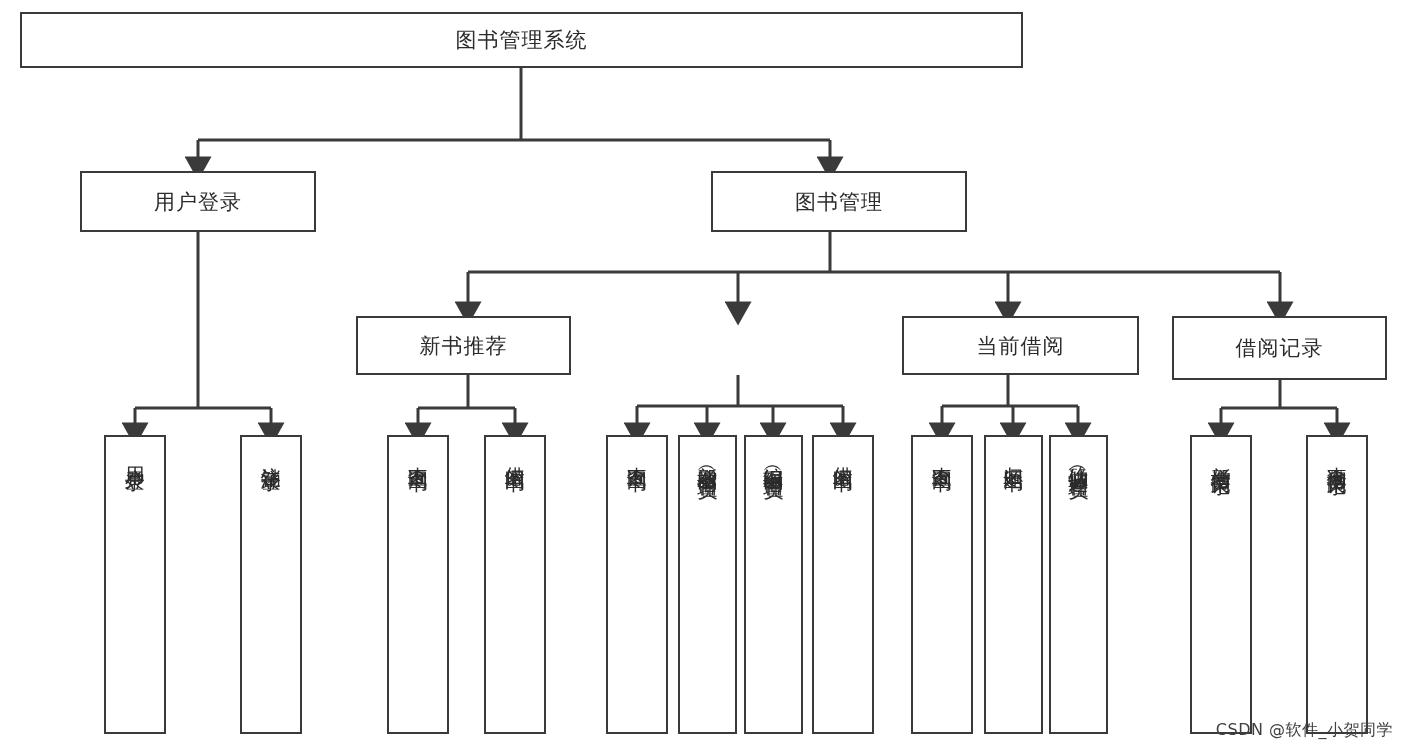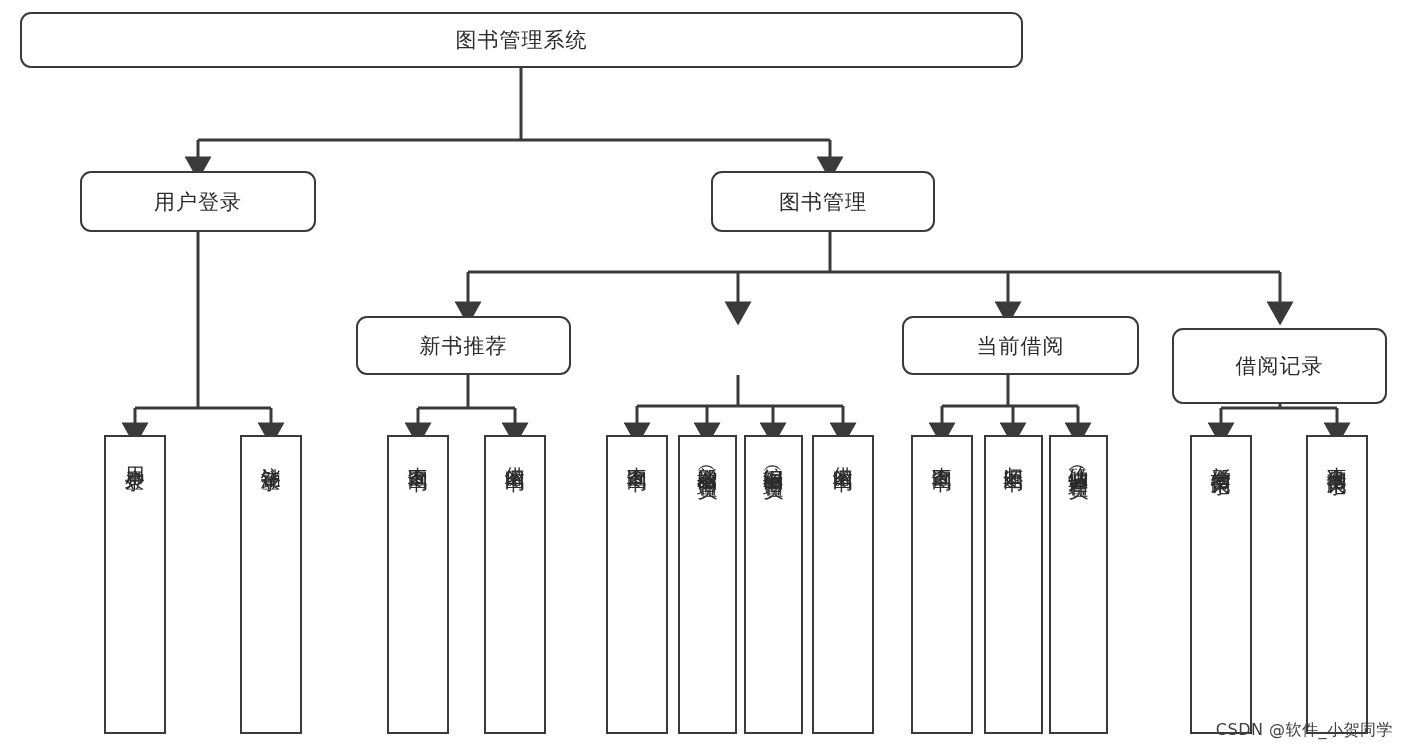--- a/index.html
+++ b/index.html
@@ -33,21 +33,20 @@
     background: #ffffff;
     display: flex;
     align-items: center;
     justify-content: center;
     color: #2b2b2b;
     z-index: 2;
   }
   .node.horizontal {
     font-size: 21px;
     letter-spacing: 1px;
-    border-radius: 11px;
   }
   .node.vertical {
     align-items: flex-start;
     justify-content: center;
     padding-top: 14px;
   }
   .vlabel {
     writing-mode: vertical-rl;
     text-orientation: upright;
     font-size: 20px;
@@ -133,25 +132,25 @@
       <path d="M1280,375 L1280,408"></path>
       <path d="M1221,408 L1337,408"></path>
       <path d="M1221,408 L1221,426" marker-end="url(#arrow)"></path>
       <path d="M1337,408 L1337,426" marker-end="url(#arrow)"></path>
     </g>
   </svg>
 
   <div class="node horizontal root-node" style="left: 20px; top: 12px; width: 1003px; height: 56px;">图书管理系统</div>
 
   <div class="node horizontal" style="left: 80px; top: 171px; width: 236px; height: 61px;">用户登录</div>
-  <div class="node horizontal" style="left: 711px; top: 171px; width: 224px; height: 61px;">图书管理</div>
+  <div class="node horizontal" style="left: 711px; top: 171px; width: 256px; height: 61px;">图书管理</div>
 
   <div class="node horizontal" style="left: 356px; top: 316px; width: 215px; height: 59px; font-family: Liberation Mono, monospace;">新书推荐</div>
   <div class="node horizontal" style="left: 902px; top: 316px; width: 237px; height: 59px;">当前借阅</div>
-  <div class="node horizontal" style="left: 1172px; top: 316px; width: 215px; height: 76px; margin-top: 12px;">借阅记录</div>
+  <div class="node horizontal" style="left: 1172px; top: 316px; width: 215px; height: 64px;">借阅记录</div>
 
   <div class="node vertical" style="left: 104px; top: 435px; width: 62px; height: 299px;">
     <span class="vlabel">用户登录</span>
   </div>
   <div class="node vertical" style="left: 240px; top: 435px; width: 62px; height: 299px;">
     <span class="vlabel">注销登录</span>
   </div>
   <div class="node vertical" style="left: 387px; top: 435px; width: 62px; height: 299px;">
     <span class="vlabel">查询图书</span>
   </div>

